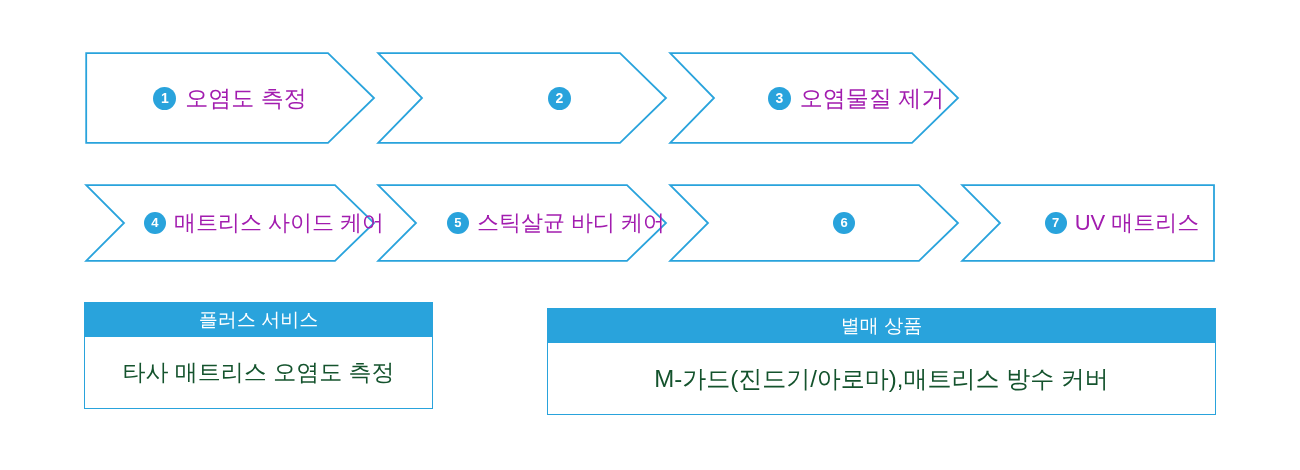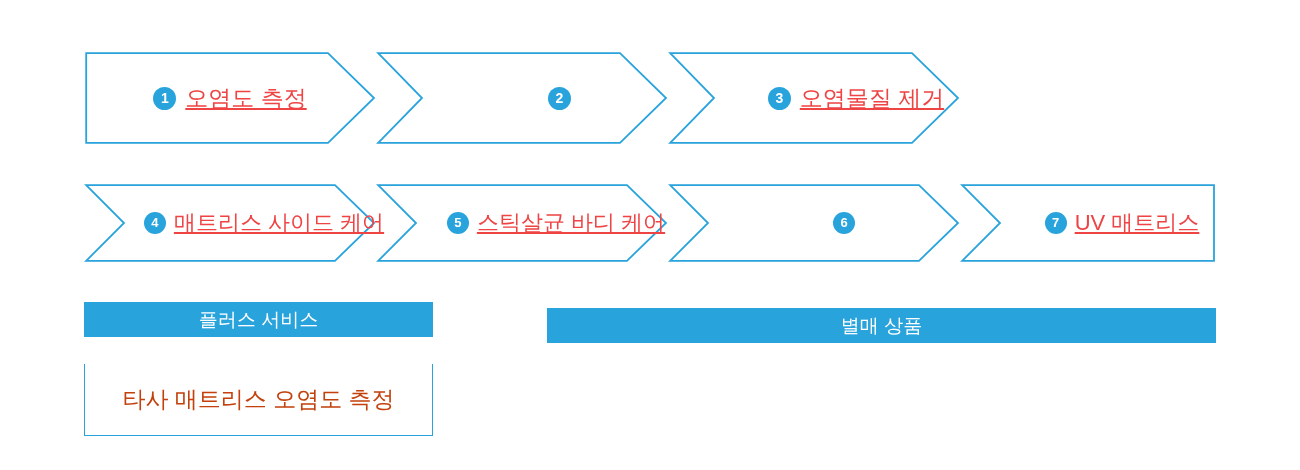--- a/index.html
+++ b/index.html
@@ -57,25 +57,24 @@
     color: #ffffff;
     font-size: 14px;
     font-weight: bold;
     line-height: 1;
     margin-right: 9px;
     letter-spacing: 0;
     padding-bottom: 1px;
     box-sizing: border-box;
   }
   .step-text {
-    color: #ef4444;
+    color: #a21caf;
     font-size: 23px;
     line-height: 1;
     white-space: pre;
-    text-decoration: underline;
   }
   #flow-row-2 .step-text { font-size: 22px; }
   #flow-row-2 .badge { width: 22px; height: 22px; min-width: 22px; font-size: 13px; margin-right: 8px; }
 
   
   .info-table {
     position: absolute;
     box-sizing: border-box;
   }
   .info-header {
@@ -92,25 +91,24 @@
   }
   .info-body {
     box-sizing: border-box;
     border: 1px solid #29a3dc;
     border-top: none;
     background: #ffffff;
     height: 72px;
     display: flex;
     align-items: center;
     justify-content: center;
-    color: #c2410c;
+    color: #14532d;
     font-size: 23px;
     line-height: 1;
     white-space: pre;
-    margin-top: 27px;
   }
   #plus-service-table { left: 84px; top: 302px; width: 349px; }
   #optional-product-table { left: 547px; top: 308px; width: 669px; }
   #optional-product-table .info-body { font-size: 24px; }
 </style>
 </head>
 <body>
 
 <div class="flow-row" id="flow-row-1">
 
@@ -188,13 +186,14 @@
 
 </div>
 
 <div class="info-table" id="plus-service-table">
   <div class="info-header">플러스 서비스</div>
   <div class="info-body">타사 매트리스 오염도 측정</div>
 </div>
 
 <div class="info-table" id="optional-product-table">
   <div class="info-header">별매 상품</div>
+  <div class="info-body">M-가드(진드기/아로마),매트리스 방수 커버</div>
 </div>
 
 </body></html>

